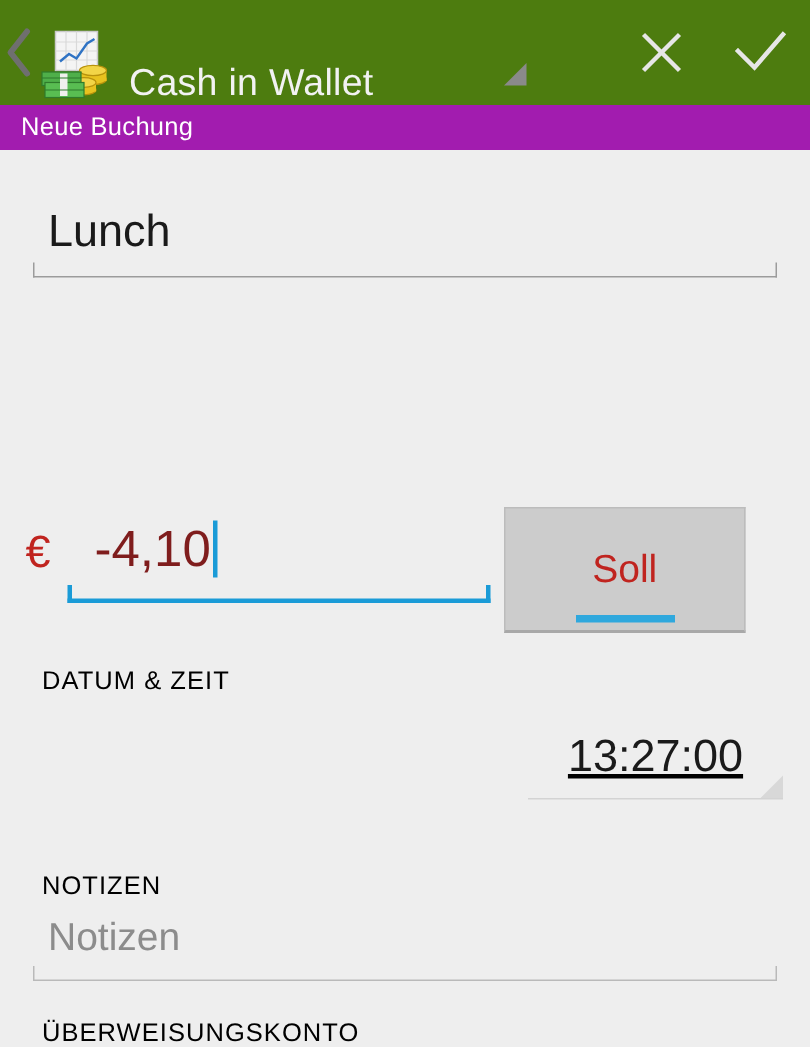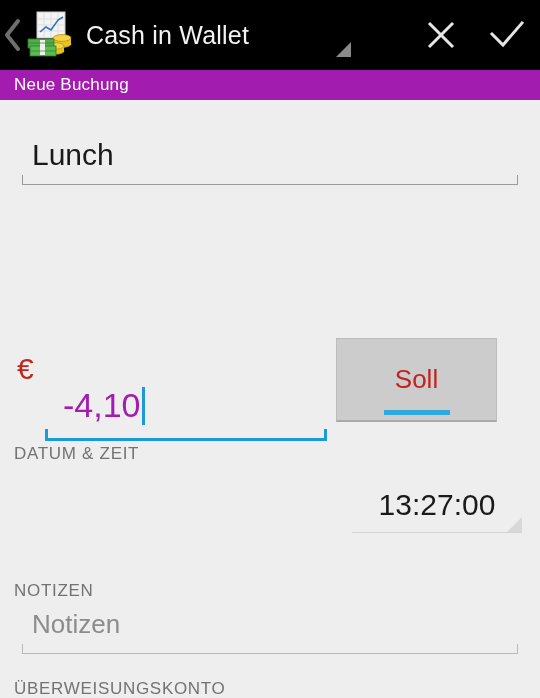--- a/index.html
+++ b/index.html
@@ -21,23 +21,23 @@
     width: 540px;
     height: 698px;
     background: #eeeeee;
     overflow: hidden;
   }
 
   
   .actionbar {
     position: relative;
     height: 70px;
-    background: #000000;
-    display: flex;
-    align-items: center;
+    background: #4d7c0f;
+    display: flex;
+    align-items: flex-end;
   }
 
   .back-chevron {
     width: 26px;
     height: 70px;
     display: flex;
     align-items: center;
     justify-content: center;
     flex: none;
   }
@@ -161,25 +161,24 @@
   }
   .amount-wrap {
     position: absolute;
     left: 45px;
     top: 6px;
     width: 282px;
   }
   .amount-val {
     position: relative;
     font-size: 34px;
-    color: #a21caf;
+    color: #7f1d1d;
     line-height: 48px;
     padding-left: 18px;
     white-space: nowrap;
-    margin-top: 39px;
   }
   .caret {
     display: inline-block;
     width: 3px;
     height: 38px;
     background: #1a9bd7;
     vertical-align: -8px;
     margin-left: 1px;
   }
 
@@ -207,23 +206,23 @@
     left: 50%;
     transform: translateX(-50%);
     width: 66px;
     height: 5px;
     background: #2fa8dd;
   }
 
   
   .sec-label {
     position: absolute;
-    left: 14px;
+    left: 28px;
     font-size: 17px;
-    color: #737373;
+    color: #000000;
     letter-spacing: .7px;
   }
   .sec-datetime { top: 344px; }
   .sec-notes    { top: 481px; }
   .sec-account  { top: 579px; }
 
   
   .dt-row {
     position: absolute;
     left: 0;
@@ -249,21 +248,21 @@
   }
   .spinner-tri {
     position: absolute;
     right: 0;
     bottom: 1px;
     width: 0; height: 0;
     border-left: 15px solid transparent;
     border-bottom: 15px solid #d8d8d8;
   }
   .spinner-date { left: 22px; width: 318px; }
-  .spinner-time { left: 352px; width: 170px; }
+  .spinner-time { left: 352px; width: 170px; text-decoration: underline; }
 
   
   .fld-notes {
     position: absolute;
     left: 22px;
     top: 504px;
     width: 496px;
   }
   .fld-notes .ph {
     font-size: 26px;

